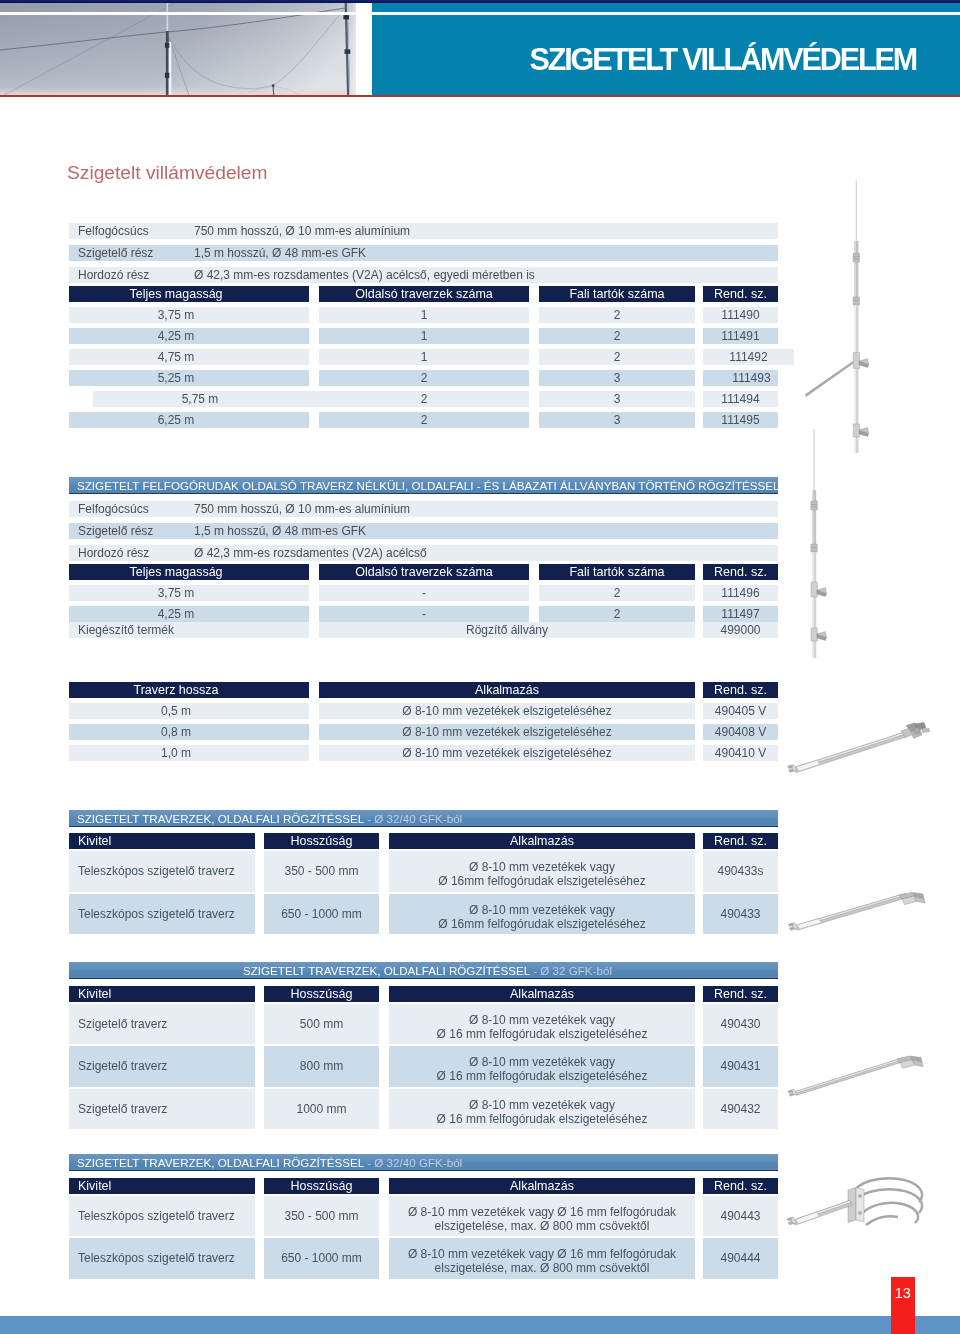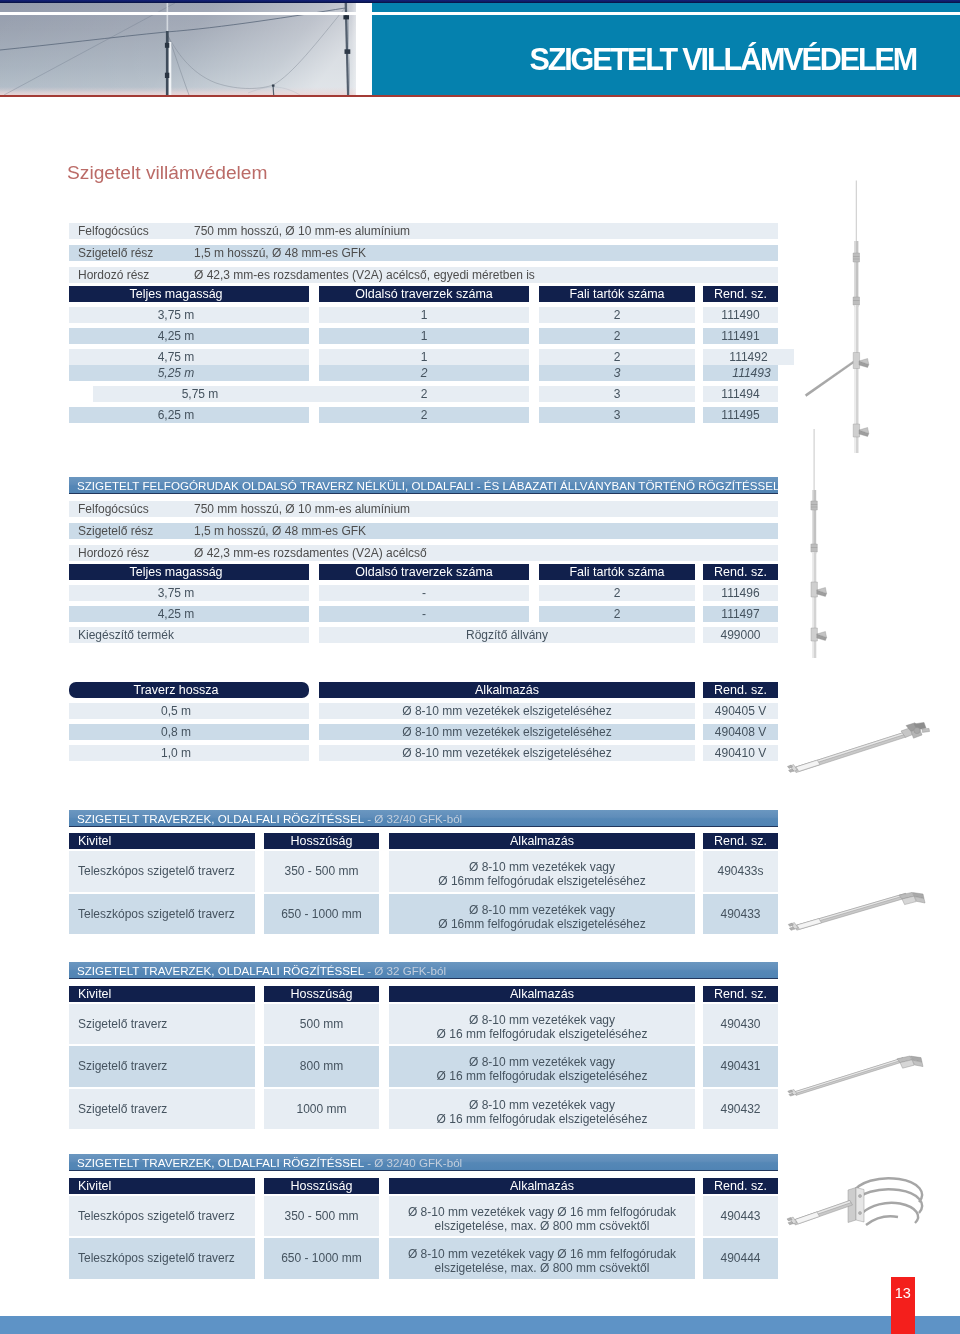--- a/index.html
+++ b/index.html
@@ -149,21 +149,21 @@
           <div class="cell" style="left: 250px; width: 210px; background: rgb(203, 219, 232);">1</div>
           <div class="cell" style="left: 470px; width: 156px; background: rgb(203, 219, 232);">2</div>
           <div class="cell" style="left: 634px; width: 75px; background: rgb(203, 219, 232);">111491</div>
         </div>
         <div class="trow body" style="margin-top: 5px; border-radius: 7px;">
           <div class="cell off" style="left: 0px; width: 240px; background: rgb(231, 237, 243);">4,75 m</div>
           <div class="cell" style="left: 250px; width: 210px; background: rgb(231, 237, 243);">1</div>
           <div class="cell" style="left: 470px; width: 156px; background: rgb(231, 237, 243);">2</div>
           <div class="cell" style="left: 634px; width: 91px; background: rgb(231, 237, 243);">111492</div>
         </div>
-        <div class="trow body" style=" font-style: italic;">
+        <div class="trow body" style="margin-top: 5px;">
           <div class="cell off" style="left: 0px; width: 240px; background: rgb(203, 219, 232);">5,25 m</div>
           <div class="cell" style="left: 250px; width: 210px; background: rgb(203, 219, 232);">2</div>
           <div class="cell" style="left: 470px; width: 156px; background: rgb(203, 219, 232);">3</div>
           <div class="cell" style="left: 634px; width: 75px; background: rgb(203, 219, 232); padding-left: 22px;">111493</div>
         </div>
         <div class="trow body" style="margin-top: 5px;">
           <div class="cell off" style="left: 0px; width: 240px; background: rgb(231, 237, 243); margin-left: 24px;">5,75 m</div>
           <div class="cell" style="left: 250px; width: 210px; background: rgb(231, 237, 243);">2</div>
           <div class="cell" style="left: 470px; width: 156px; background: rgb(231, 237, 243);">3</div>
           <div class="cell" style="left: 634px; width: 75px; background: rgb(231, 237, 243);">111494</div>
@@ -200,29 +200,29 @@
           <div class="cell" style="left: 250px; width: 210px; background: rgb(231, 237, 243);">-</div>
           <div class="cell" style="left: 470px; width: 156px; background: rgb(231, 237, 243);">2</div>
           <div class="cell" style="left: 634px; width: 75px; background: rgb(231, 237, 243);">111496</div>
         </div>
         <div class="trow body" style="margin-top: 5px;">
           <div class="cell off" style="left: 0px; width: 240px; background: rgb(203, 219, 232);">4,25 m</div>
           <div class="cell" style="left: 250px; width: 210px; background: rgb(203, 219, 232);">-</div>
           <div class="cell" style="left: 470px; width: 156px; background: rgb(203, 219, 232);">2</div>
           <div class="cell" style="left: 634px; width: 75px; background: rgb(203, 219, 232);">111497</div>
         </div>
-        <div class="trow body" style="margin-top: 5px;">
+        <div class="trow body" style="">
           <div class="cell l" style="left: 0px; width: 240px; background: rgb(231, 237, 243);">Kiegészítő termék</div>
           <div class="cell" style="left: 250px; width: 376px; background: rgb(231, 237, 243);">Rögzítő állvány</div>
           <div class="cell" style="left: 634px; width: 75px; background: rgb(231, 237, 243);">499000</div>
         </div>
       </div>
       <div class="sec" style="top: 676.5px;">
         <div class="trow thead" style="margin-top: 5px;">
-          <div class="cell off" style="left: 0px; width: 240px; border-radius: 7px;">Traverz hossza</div>
+          <div class="cell off" style="left: 0px; width: 240px;">Traverz hossza</div>
           <div class="cell" style="left: 250px; width: 376px;">Alkalmazás</div>
           <div class="cell" style="left: 634px; width: 75px;">Rend. sz.</div>
         </div>
         <div class="trow body" style="margin-top: 5px;">
           <div class="cell off" style="left: 0px; width: 240px; background: rgb(231, 237, 243);">0,5 m</div>
           <div class="cell" style="left: 250px; width: 376px; background: rgb(231, 237, 243);">Ø 8-10 mm vezetékek elszigeteléséhez</div>
           <div class="cell" style="left: 634px; width: 75px; background: rgb(231, 237, 243);">490405 V</div>
         </div>
         <div class="trow body" style="margin-top: 5px;">
           <div class="cell off" style="left: 0px; width: 240px; background: rgb(203, 219, 232);">0,8 m</div>
@@ -256,21 +256,21 @@
           <div class="cell l" style="left: 0px; width: 186px; background: rgb(203, 219, 232);">Teleszkópos szigetelő traverz</div>
           <div class="cell" style="left: 195px; width: 115px; background: rgb(203, 219, 232);">650 - 1000 mm</div>
           <div class="cell two" style="left: 320px; width: 306px; background: rgb(203, 219, 232);">
             <div>Ø 8-10 mm vezetékek vagy</div>
             <div>Ø 16mm felfogórudak elszigeteléséhez</div>
           </div>
           <div class="cell" style="left: 634px; width: 75px; background: rgb(203, 219, 232);">490433</div>
         </div>
       </div>
       <div class="sec" style="top: 962px;">
-        <div class="sechdrwrap"><div class="sechdr" style="width: 709px;"><span>SZIGETELT TRAVERZEK, OLDALFALI RÖGZÍTÉSSEL</span><span class="sub"> - Ø 32 GFK-ból</span></div></div>
+        <div class="sechdrwrap"><div class="sechdr" style="width: 709px; text-align: center;"><span>SZIGETELT TRAVERZEK, OLDALFALI RÖGZÍTÉSSEL</span><span class="sub"> - Ø 32 GFK-ból</span></div></div>
         <div class="trow thead" style="margin-top: 5px;">
           <div class="cell l" style="left: 0px; width: 186px;">Kivitel</div>
           <div class="cell" style="left: 195px; width: 115px;">Hosszúság</div>
           <div class="cell" style="left: 320px; width: 306px;">Alkalmazás</div>
           <div class="cell" style="left: 634px; width: 75px;">Rend. sz.</div>
         </div>
         <div class="trow body2" style="margin-top: 2px;">
           <div class="cell l" style="left: 0px; width: 186px; background: rgb(231, 237, 243);">Szigetelő traverz</div>
           <div class="cell" style="left: 195px; width: 115px; background: rgb(231, 237, 243);">500 mm</div>
           <div class="cell two" style="left: 320px; width: 306px; background: rgb(231, 237, 243);">

